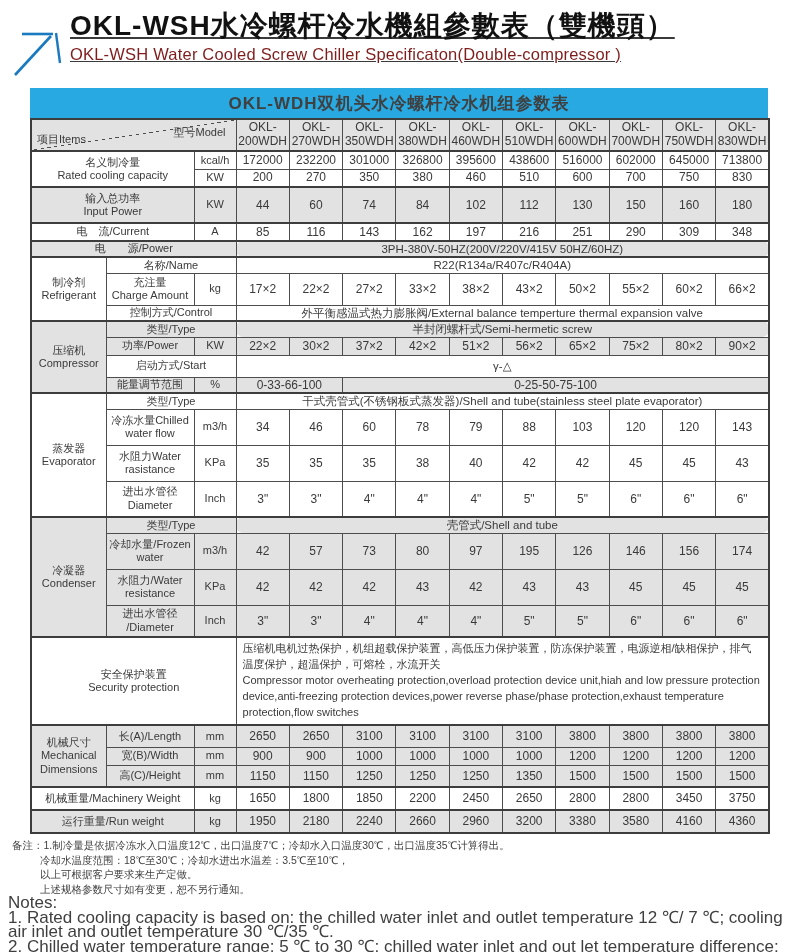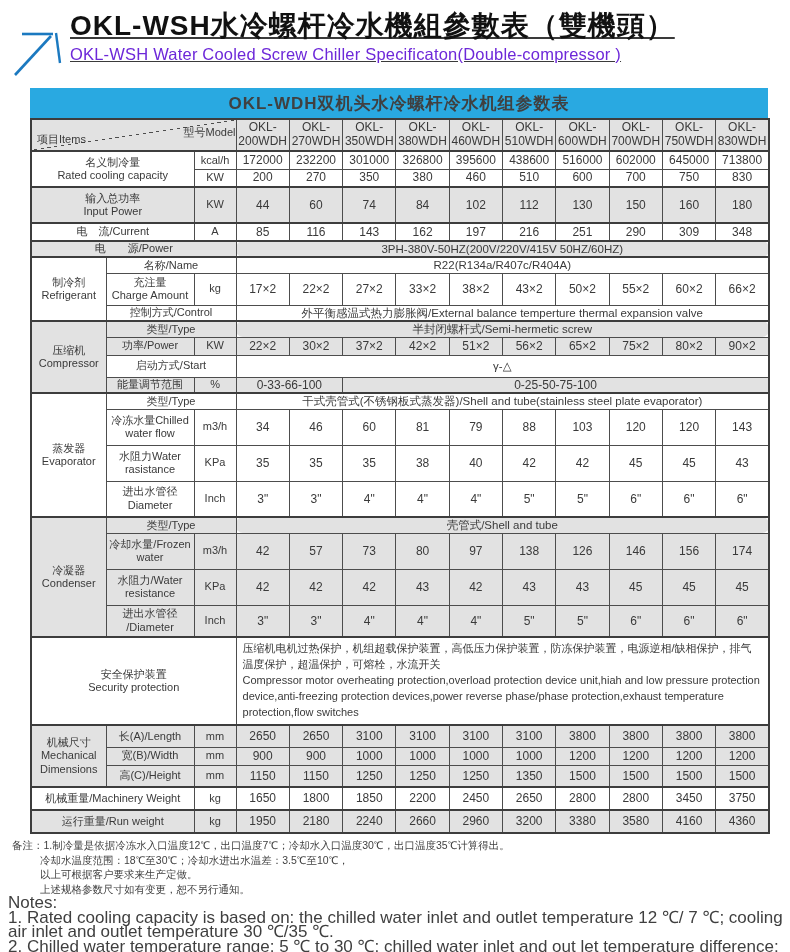--- a/index.html
+++ b/index.html
@@ -4,21 +4,21 @@
 <style>
   html,body{margin:0;padding:0;}
   body{width:790px;height:952px;background:#ffffff;font-family:"Liberation Sans",sans-serif;color:#3a3a3a;}
   .page{position:relative;width:790px;height:952px;background:#fff;overflow:hidden;}
 
   
   .hdr{position:absolute;top:8px;left:6px;display:flex;align-items:flex-start;}
   .logo{width:60px;height:64px;margin-top:12px;flex:0 0 auto;}
   .titles{margin-left:4px;text-decoration:underline;}
   .t-zh{font-size:28px;font-weight:bold;color:#111;letter-spacing:1px;line-height:1.25;}
-  .t-en{font-size:16.5px;color:#6d28d9;margin-top:2px;letter-spacing:.2px;}
+  .t-en{font-size:16.5px;color:#7f1d1d;margin-top:2px;letter-spacing:.2px;}
 
   
   .banner{position:absolute;top:88px;left:30px;width:738px;height:30px;background:#29A9E1;
           color:#404040;font-size:17px;font-weight:bold;display:flex;align-items:center;justify-content:center;letter-spacing:1px;}
 
   
   table.spec{position:absolute;top:118px;left:30px;width:738px;border-collapse:collapse;table-layout:fixed;border:2px solid #3d3d3d;}
   .spec td{border:1px solid #4d4d4d;text-align:center;vertical-align:middle;font-size:11.5px;
            padding:0 1px;line-height:1.22;white-space:pre-line;overflow:hidden;background:#fff;color:#3a3a3a;}
   tr.g > td{background:#E2E2E2;}
@@ -28,21 +28,21 @@
   .spec td.grp{font-size:11px;}
   .spec td.unit{font-size:11px;}
   .spec td.mh{font-size:12px;line-height:1.15;}
   .spec td.num{font-size:12px;}
   .spec td.wide{font-size:11.5px;border-radius:7px;}
   .spec td.sec-txt{text-align:left;padding:3px 6px;font-size:11px;line-height:1.45;white-space:normal;}
 
   
   .spec td.corner{position:relative;background-image:linear-gradient(to bottom right,transparent 49.6%,#4d4d4d 49.6%,#4d4d4d 50.4%,transparent 50.4%);}
   .corner .ci{position:absolute;left:5px;bottom:4px;font-size:11px;}
-  .corner .cm{position:absolute;right:0;top:6px;font-size:11px;}
+  .corner .cm{position:absolute;right:10px;top:6px;font-size:11px;}
 
   
   .notes{position:absolute;top:838px;left:8px;width:776px;font-size:10.5px;line-height:14.5px;color:#3f3f3f;}
   .notes .i0{padding-left:4px;}
   .notes .i1{padding-left:24px;}
   .notes .i2{padding-left:32px;}
   .notes .en{font-size:17px;padding-left:0;}
 </style>
 </head>
 <body>
@@ -235,21 +235,21 @@
         <td class="lbl" colspan="2">类型/Type</td>
         <td class="wide" colspan="10">干式壳管式(不锈钢板式蒸发器)/Shell and tube(stainless steel plate evaporator)</td>
       </tr>
       <tr class="r36">
         <td class="lbl">冷冻水量Chilled
 water flow</td>
         <td class="unit">m3/h</td>
         <td class="num">34</td>
       <td class="num">46</td>
           <td class="num">60</td>
-          <td class="num">81</td>
+          <td class="num">78</td>
           <td class="num">79</td>
           <td class="num">88</td>
           <td class="num">103</td>
           <td class="num">120</td>
           <td class="num">120</td>
           <td class="num">143</td>
         </tr>
       <tr class="r36">
         <td class="lbl">水阻力Water
 rasistance</td>
@@ -289,21 +289,21 @@
       </tr>
       <tr class="g r36">
         <td class="lbl">冷却水量/Frozen
 water</td>
         <td class="unit">m3/h</td>
         <td class="num">42</td>
       <td class="num">57</td>
           <td class="num">73</td>
           <td class="num">80</td>
           <td class="num">97</td>
-          <td class="num">138</td>
+          <td class="num">195</td>
           <td class="num">126</td>
           <td class="num">146</td>
           <td class="num">156</td>
           <td class="num">174</td>
         </tr>
       <tr class="g r36">
         <td class="lbl">水阻力/Water
 resistance</td>
         <td class="unit">KPa</td>
         <td class="num">42</td>

